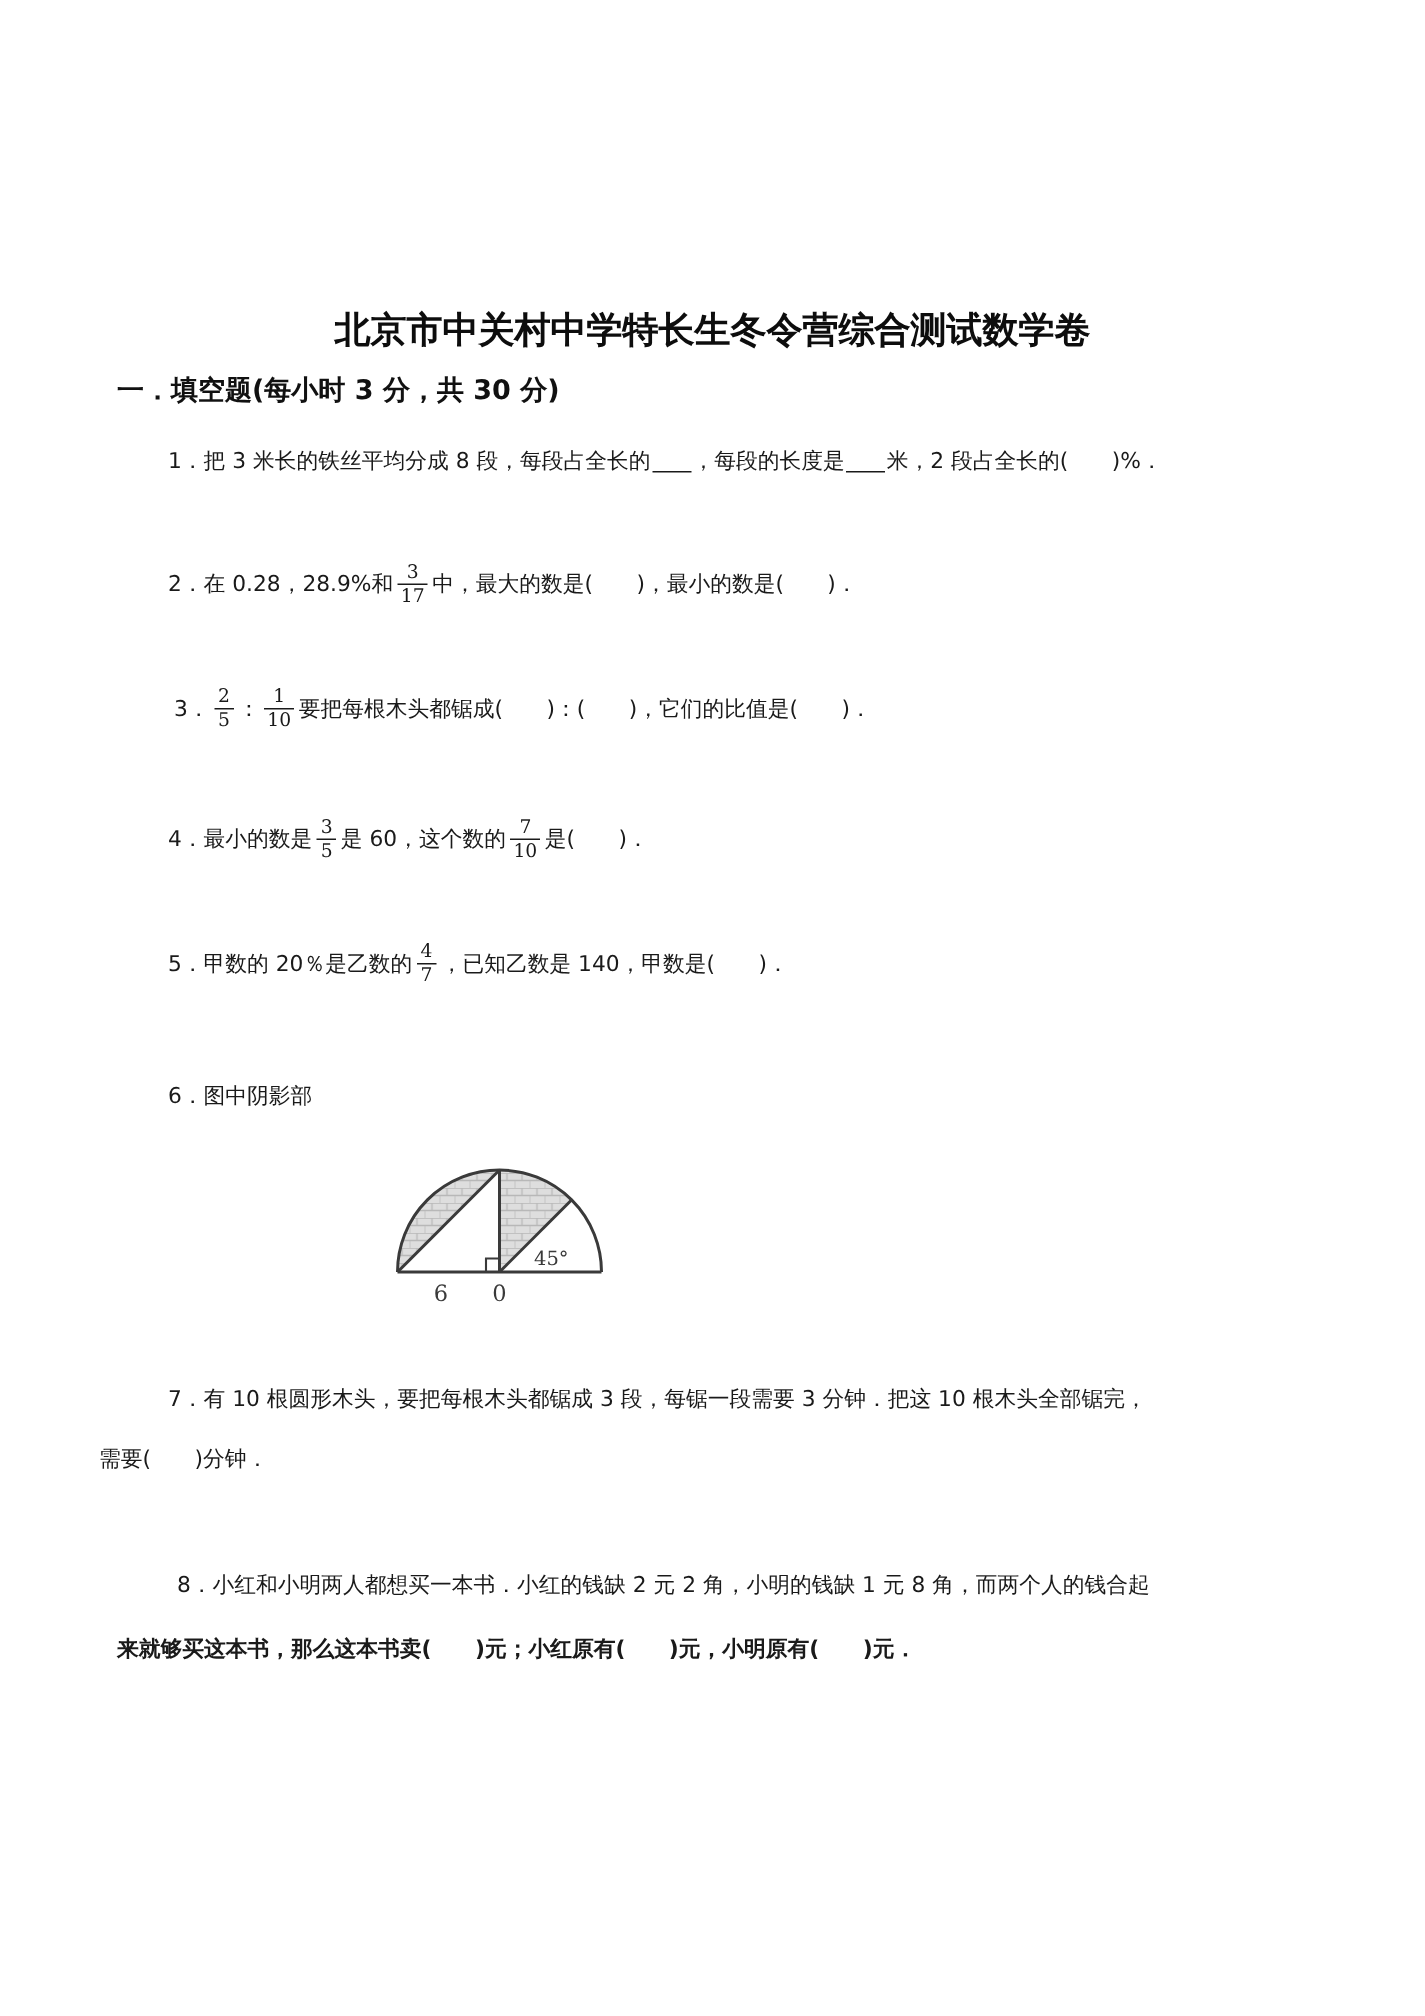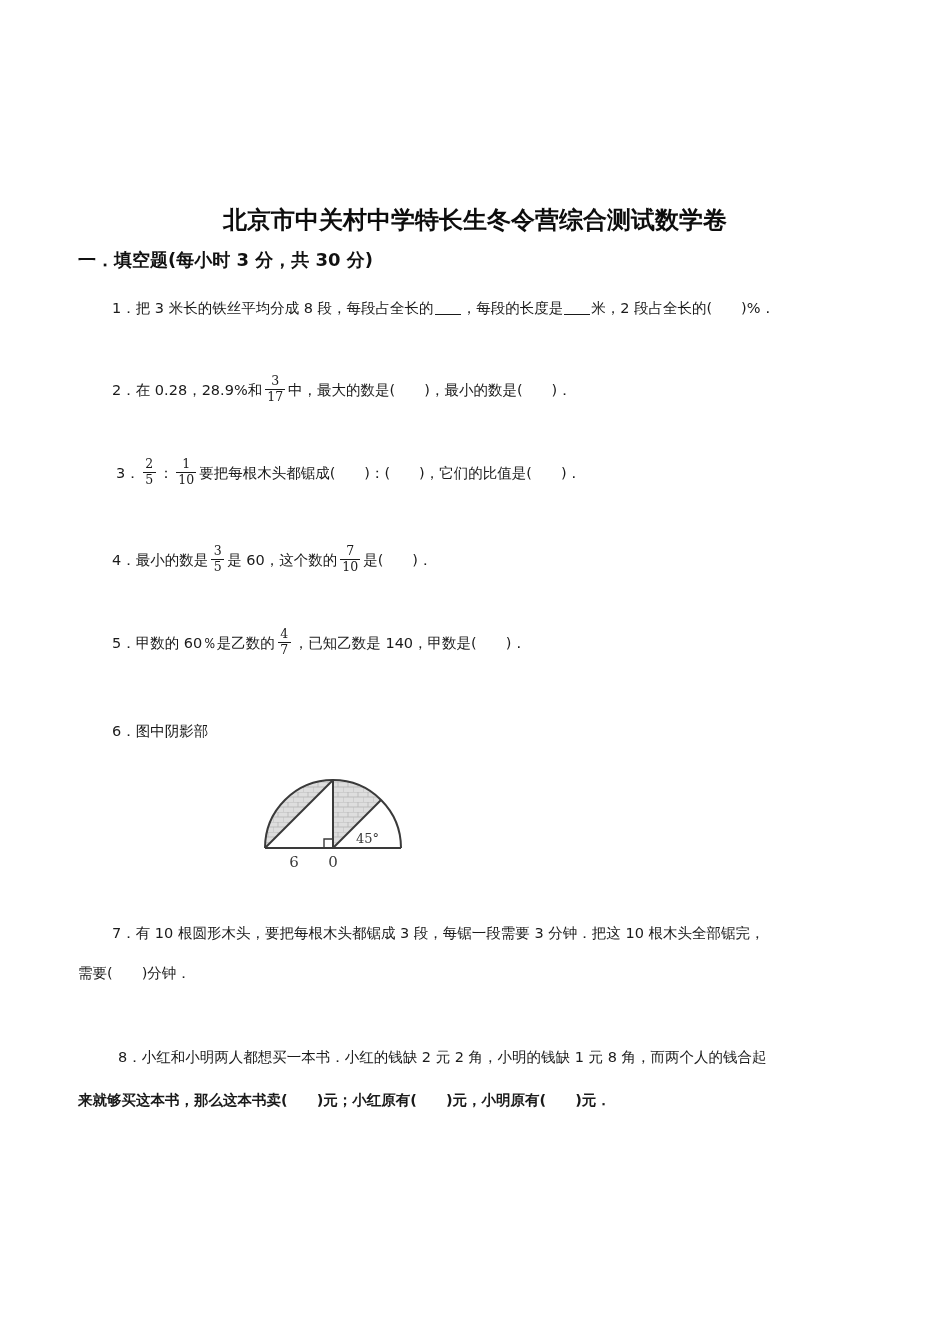--- a/index.html
+++ b/index.html
@@ -61,21 +61,21 @@
     white-space: nowrap;
   }
 
   .q1 { top: 293px; left: 112px; }
   .q2 { top: 375px; left: 112px; }
   .q3 { top: 458px; left: 116px; }
   .q4 { top: 545px; left: 112px; }
   .q5 { top: 628px; left: 112px; }
   .q6 { top: 716px; left: 112px; }
   .q7 { top: 918px; left: 112px; }
-  .q7b { top: 958px; left: 78px; }
+  .q7b { top: 958px; left: 66px; }
   .q8 { top: 1042px; left: 118px; }
   .q8b { top: 1085px; left: 78px; font-weight: bold; }
 
   
   .frac {
     display: inline-flex;
     flex-direction: column;
     align-items: center;
     justify-content: center;
     vertical-align: middle;
@@ -188,21 +188,21 @@
         <span class="bar"></span>
         <span class="den">10</span>
       </span>
       <span>是(　　)．</span>
     </span>
   </div>
 
   <div class="question q5">
     <span class="q-line-wrap">
       <span>5．</span>
-      <span>甲数的 60％是乙数的</span>
+      <span>甲数的 20％是乙数的</span>
       <span class="frac">
         <span class="num">4</span>
         <span class="bar"></span>
         <span class="den">7</span>
       </span>
       <span>，已知乙数是 140，甲数是(　　)．</span>
     </span>
   </div>
 
   <div class="question q6">

